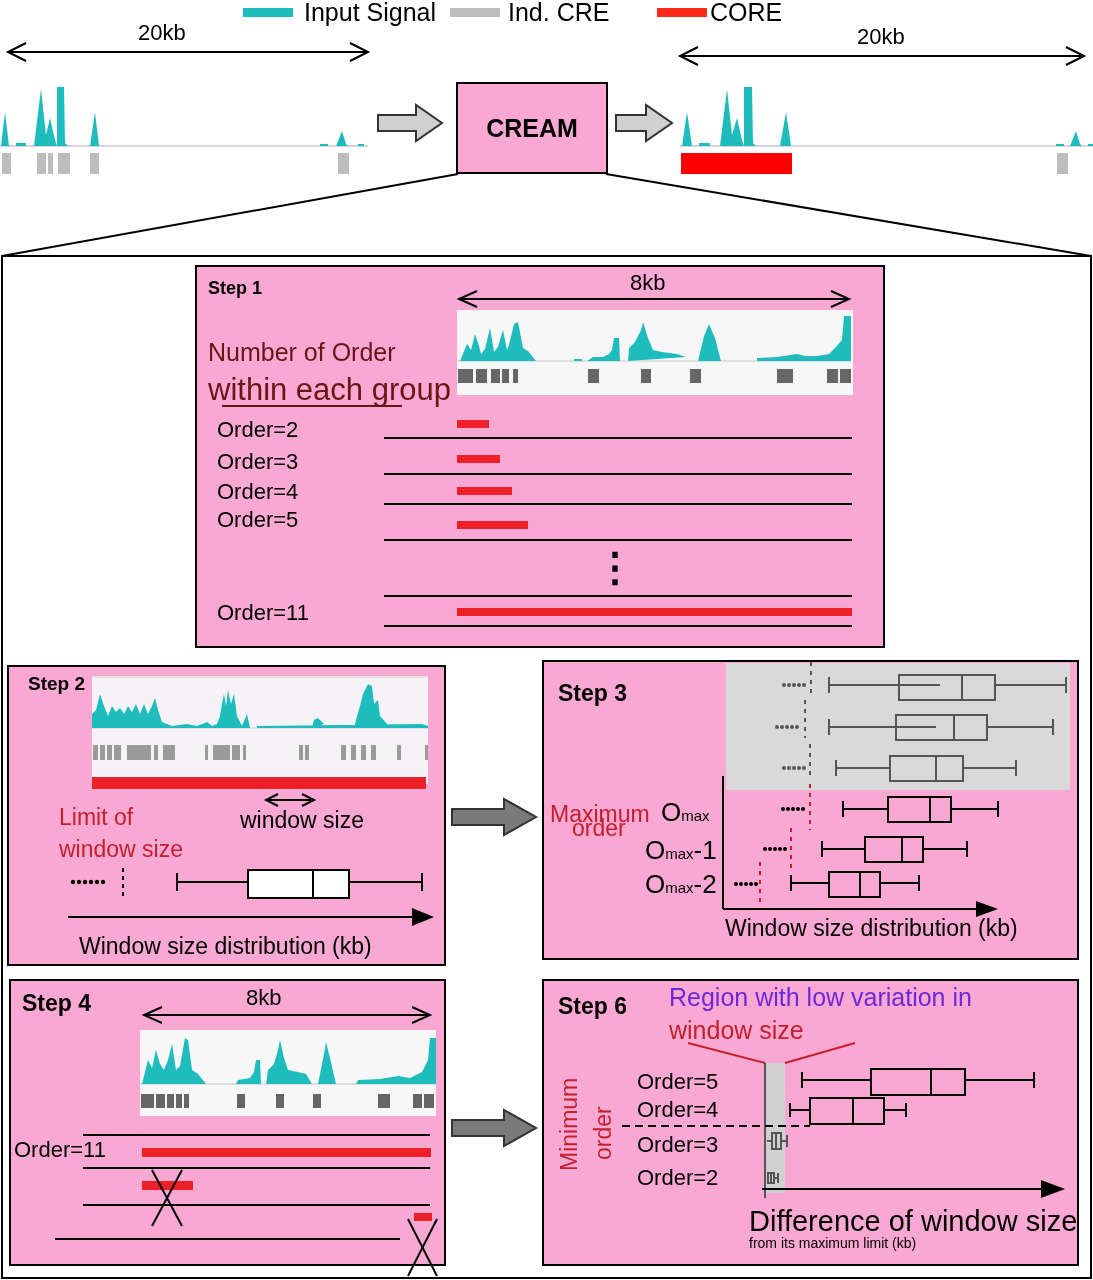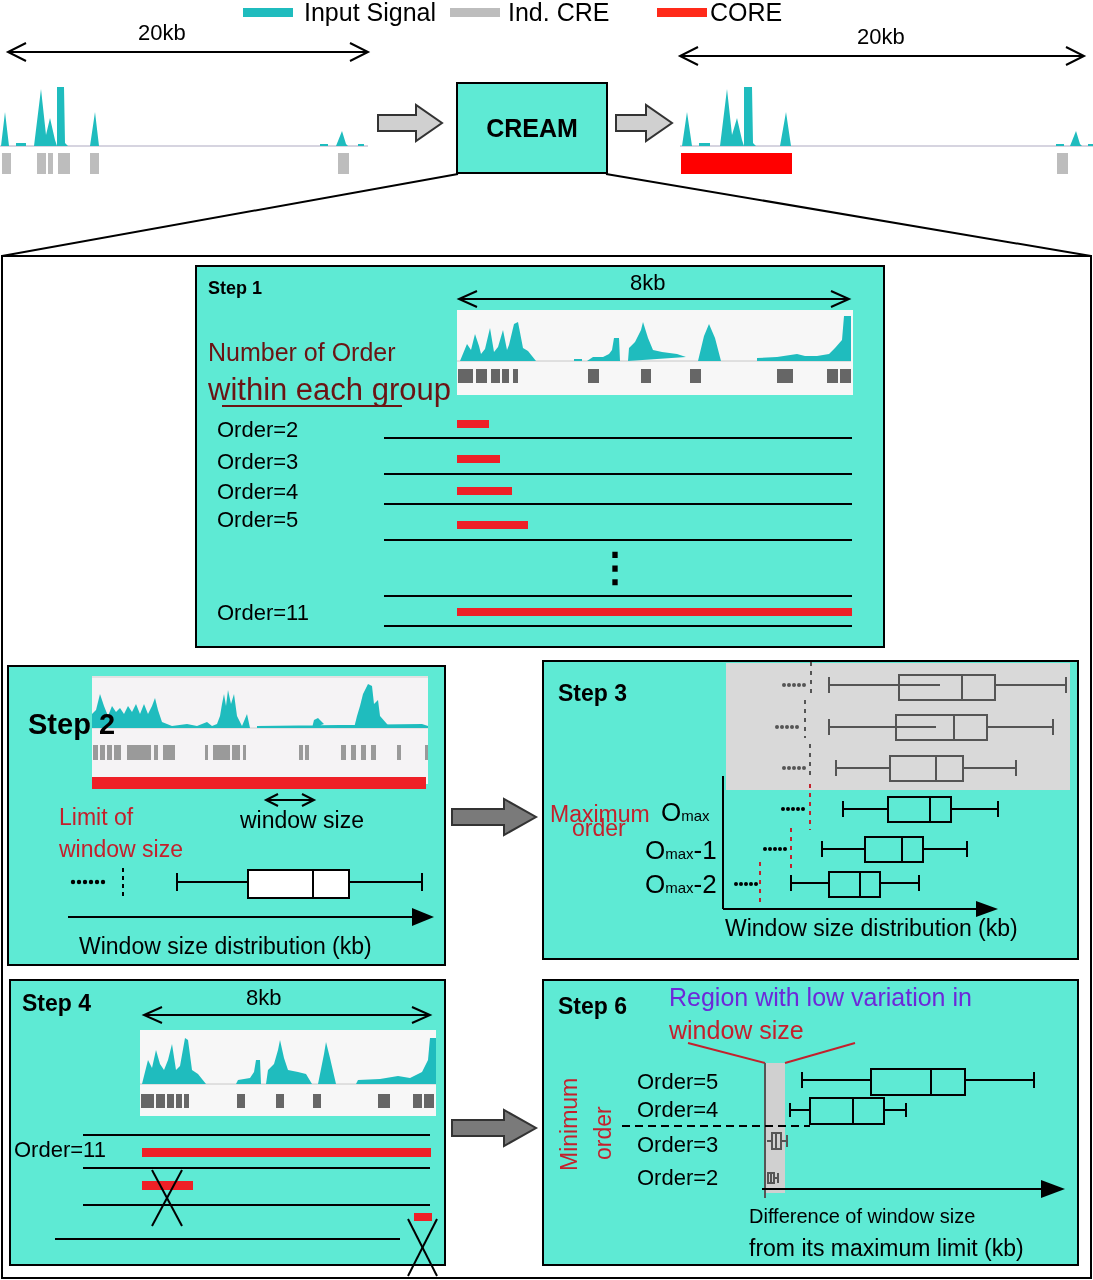--- a/index.html
+++ b/index.html
@@ -1,21 +1,21 @@
 <!DOCTYPE html>
 <html><head>
 <meta charset="utf-8">
 <style>
   html, body { margin: 0; padding: 0; background: #ffffff; }
   body { width: 1093px; height: 1280px; position: relative; overflow: hidden;
          font-family: "Liberation Sans", sans-serif; color: #000; }
   .abs { position: absolute; }
   .txt { position: absolute; white-space: nowrap; font-family: "Liberation Sans", sans-serif; }
   .bold { font-weight: bold; }
-  .box { position: absolute; border: 2px solid #000; box-sizing: border-box; background: #5eead4; }
+  .box { position: absolute; border: 2px solid #000; box-sizing: border-box; background: #f9a8d4; }
   svg { position: absolute; overflow: visible; }
   .darkred { color: #6b1414; }
 </style>
 </head>
 <body>
 
 <div>
   <div class="abs" style="left:243px;top:8px;width:50px;height:9px;background:#1fbcbe;"></div>
   <div class="txt" style="left:304px;top:-2px;font-size:25px;">Input Signal</div>
   <div class="abs" style="left:450px;top:8px;width:50px;height:9px;background:#bdbdbd;"></div>
@@ -154,21 +154,21 @@
       <rect x="213" y="69" width="4" height="15"></rect>
     <rect x="249" y="69" width="5" height="15"></rect>
       <rect x="259" y="69" width="5" height="15"></rect>
       <rect x="269" y="69" width="5" height="15"></rect>
       <rect x="279" y="69" width="5" height="15"></rect>
     <rect x="305" y="69" width="4" height="15"></rect>
       <rect x="333" y="69" width="3" height="15"></rect>
   </g>
   <rect x="0" y="101" width="334" height="12" fill="#ee2027"></rect>
 </svg>
-<div class="txt bold" style="left:28px;top:708px;font-size:29px;">Step 2</div>
+<div class="txt bold" style="left:28px;top:673px;font-size:19px;">Step 2</div>
 <svg style="left:262px;top:792px;" width="56" height="16">
   <line x1="4" y1="8" x2="52" y2="8" stroke="#000" stroke-width="2"></line>
   <polyline points="16,2 4,8 16,14" fill="none" stroke="#000" stroke-width="2"></polyline>
   <polyline points="40,2 52,8 40,14" fill="none" stroke="#000" stroke-width="2"></polyline>
 </svg>
 <div class="txt" style="left:240px;top:807px;font-size:23px;">window size</div>
 <div class="txt" style="left:59px;top:804px;font-size:23px;color:#c4202c;">Limit of</div>
 <div class="txt" style="left:59px;top:836px;font-size:23px;color:#c4202c;">window size</div>
 <svg style="left:60px;top:860px;" width="380" height="75">
   <g fill="#000">
@@ -408,14 +408,14 @@
   </g>
   <g stroke="#555" stroke-width="2" fill="none">
     <rect x="228" y="143" width="6" height="10"></rect>
       <line x1="231" y1="143" x2="231" y2="153"></line>
     <line x1="234" y1="148" x2="238" y2="148"></line>
       <line x1="238" y1="143" x2="238" y2="153"></line>
   </g>
   <line x1="222" y1="159" x2="505" y2="159" stroke="#000" stroke-width="2"></line>
   <polygon points="501,150 525,159 501,168" fill="#000"></polygon>
 </svg>
-<div class="txt" style="left:749px;top:1205px;font-size:20px;">Difference of window size</div>
-<div class="txt" style="left:749px;top:1235px;font-size:23px;">from its maximum limit (kb)</div>
+<div class="txt" style="left:749px;top:1205px;font-size:29px;">Difference of window size</div>
+<div class="txt" style="left:749px;top:1235px;font-size:14px;">from its maximum limit (kb)</div>
 
 </body></html>

